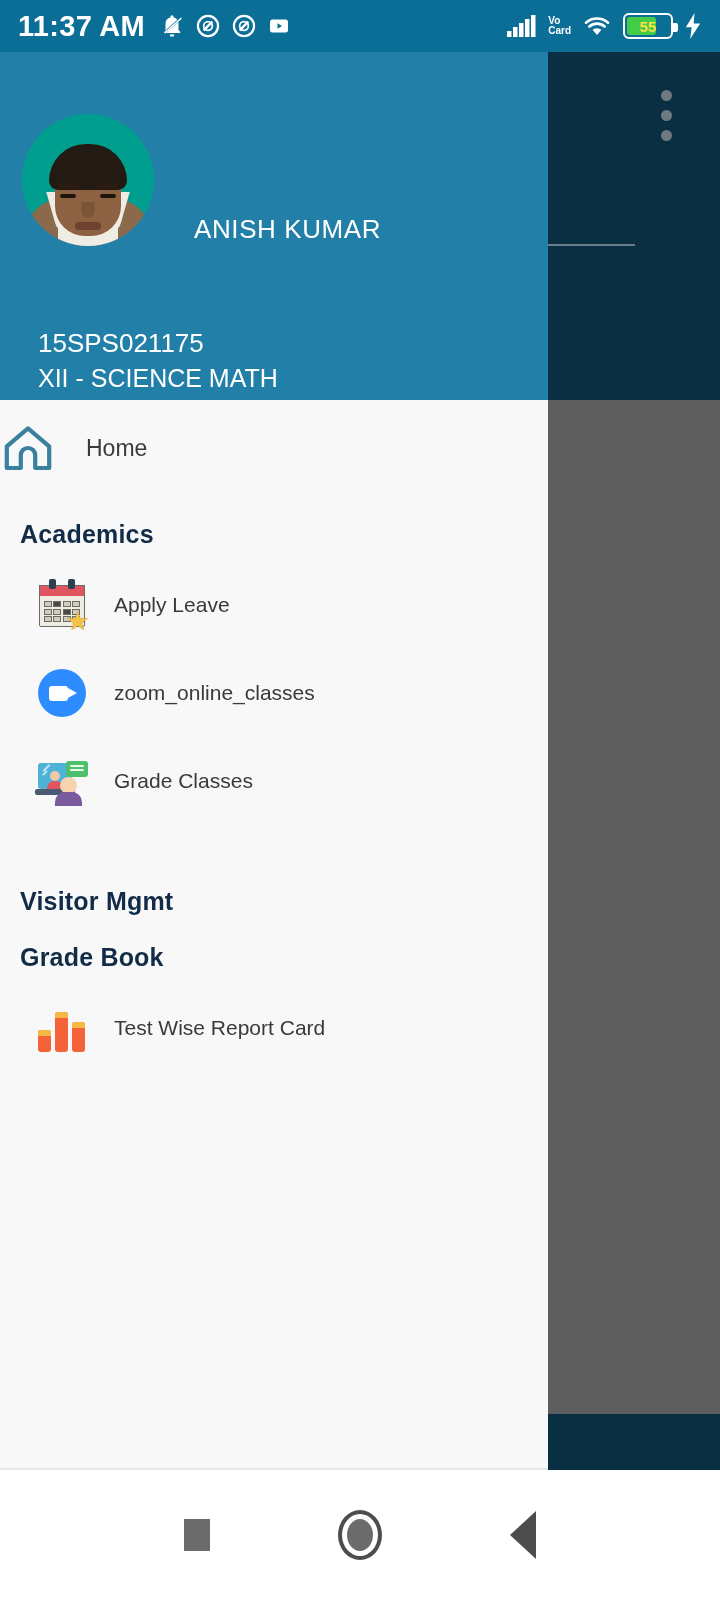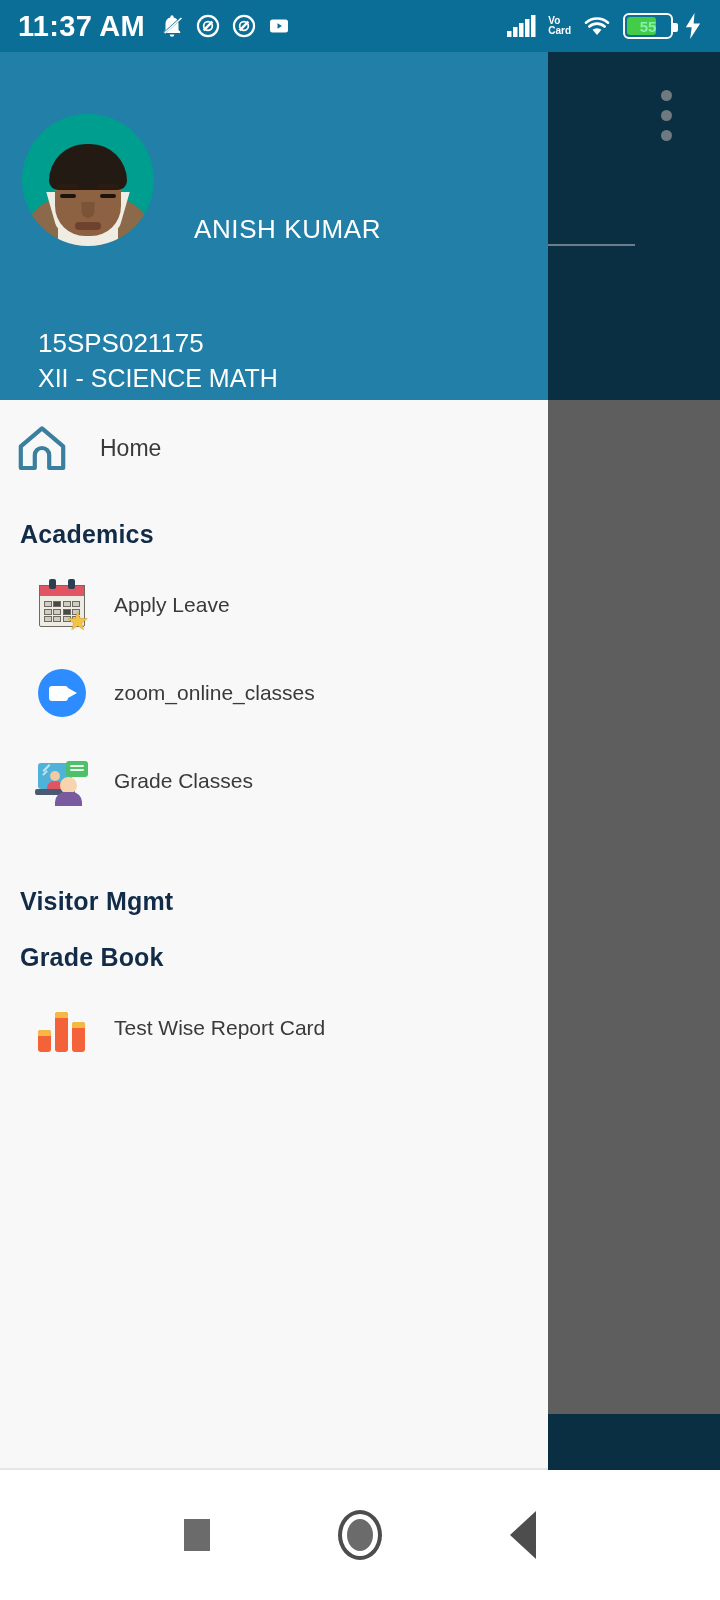--- a/index.html
+++ b/index.html
@@ -27,21 +27,21 @@
     border-radius:6px; display:flex; align-items:center; justify-content:center;
   }
   .batt::after{
     content:""; position:absolute; right:-7px; top:8px; width:5px; height:9px;
     background:#ffffff; border-radius:0 2px 2px 0;
   }
   .batt-fill{
     position:absolute; left:2px; top:2px; bottom:2px; width:62%;
     background:#43cc47; border-radius:3px;
   }
-  .batt-txt{ position:relative; font-size:15px; font-weight:bold; color:#86efac; }
+  .batt-txt{ position:relative; font-size:15px; font-weight:bold; color:#fde047; }
 
   
   .backdrop { position:absolute; left:548px; top:52px; width:172px; height:1418px; }
   .bd-header { position:absolute; left:0; top:0; right:0; height:348px; background:#0a2f42; }
   .bd-dots { position:absolute; right:48px; top:38px; display:flex; flex-direction:column; gap:9px; }
   .bd-dots i { display:block; width:11px; height:11px; border-radius:50%; background:#6f7a80; }
   .bd-divider-top { position:absolute; left:0; top:192px; right:85px; height:2px; background:#8a9aa3; opacity:.75; }
   .bd-dim { position:absolute; left:0; top:348px; right:0; bottom:56px; background:#5e5e5e; }
   .bd-footer { position:absolute; left:0; bottom:0; right:0; height:56px; background:#0a2f42; }
 
@@ -86,21 +86,21 @@
 
   .drawer-name {
     position:absolute; left:194px; top:162px;
     font-size:26px; color:#ffffff; letter-spacing:.6px;
   }
   .drawer-id { position:absolute; left:38px; top:276px; font-size:26px; color:#ffffff; }
   .drawer-class { position:absolute; left:38px; top:312px; font-size:25px; color:#ffffff; }
 
   
   .drawer-body { padding-top:0; }
-  .nav-home { display:flex; align-items:center; height:96px; padding-left:16px; }
+  .nav-home { display:flex; align-items:center; height:96px; padding-left:2px; }
   .nav-home .label { margin-left:32px; font-size:23px; color:#3a3a3a; }
 
   .section-title {
     font-size:25px; font-weight:bold; color:#122c48;
     padding-left:20px; margin-top:24px; margin-bottom:12px; letter-spacing:.2px;
   }
   .sec-visitor { margin-top:62px; }
   .sec-grade { margin-top:27px; }
 
   .nav-item { display:flex; align-items:center; height:88px; padding-left:36px; }

